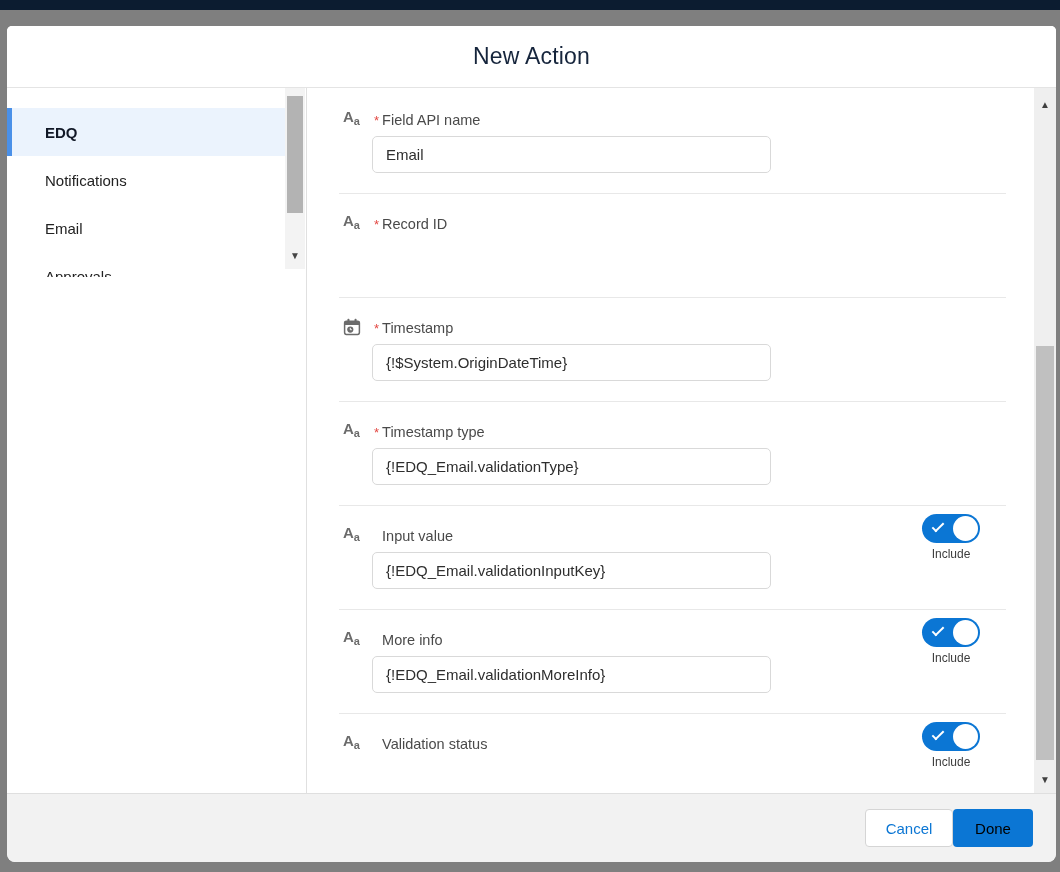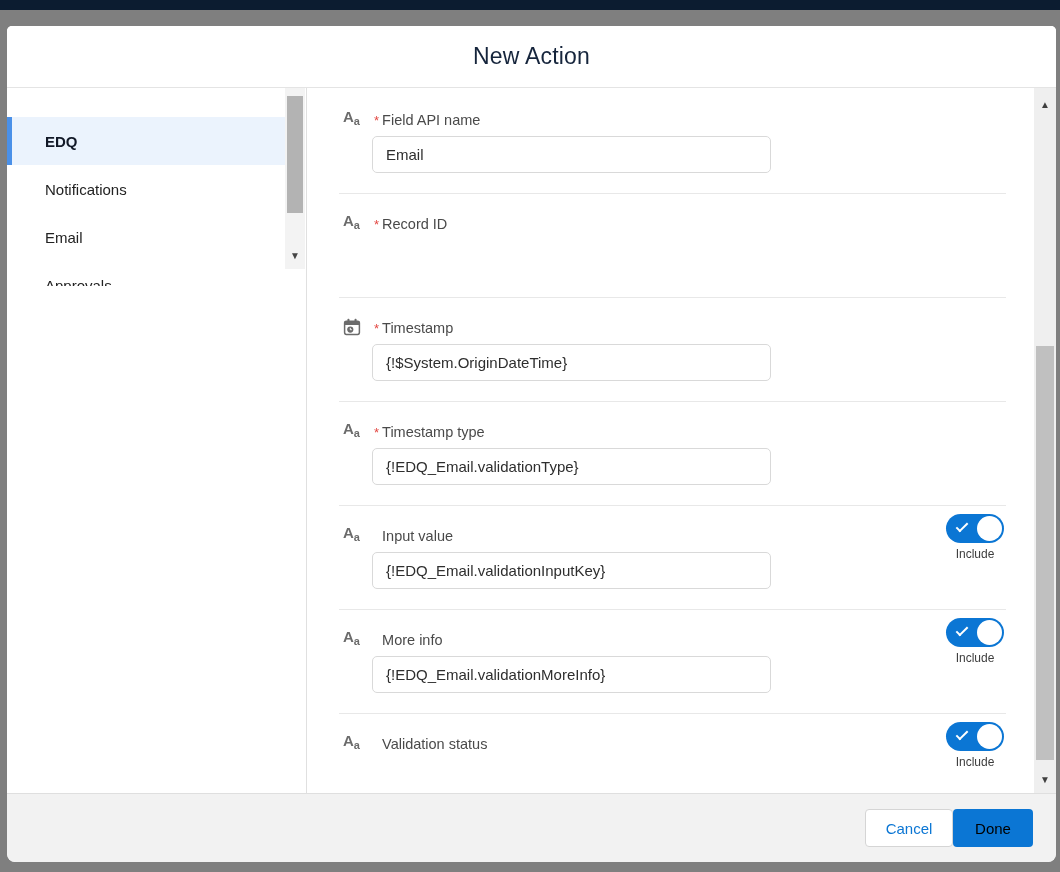--- a/index.html
+++ b/index.html
@@ -15,21 +15,21 @@
   
   .header { height:62px; flex:0 0 62px; display:flex; align-items:center; justify-content:center;
             border-bottom:1px solid #e4e4e4; background:#fff; }
   .title { font-size:23px; font-weight:400; color:#16253c; letter-spacing:.2px; }
 
   
   .body { position:relative; flex:1 1 auto; display:flex; overflow:hidden; }
 
   
   .sidebar { position:relative; width:300px; flex:0 0 300px; background:#fff; border-right:1px solid #e0e0e0; }
-  .side-viewport { position:absolute; left:0; top:17px; width:278px; height:181px; overflow:hidden; padding-top:12px; }
+  .side-viewport { position:absolute; left:0; top:8px; width:278px; height:181px; overflow:hidden; padding-top:12px; }
   .side-item { position:relative; height:48px; display:flex; align-items:center; cursor:pointer; }
   .side-item .accent { position:absolute; left:0; top:0; width:5px; height:100%; background:transparent; }
   .side-item.selected { background:var(--selected-bg,#ebf3fd); }
   .side-item.selected .accent { background:var(--selected-accent,#4a90e8); }
   .side-label { padding-left:38px; font-size:15px; color:#222; }
   .side-item.selected .side-label { font-weight:700; color:#111827; }
 
   .side-scrollbar { position:absolute; left:278px; top:0; width:20px; height:181px; background:#f3f3f3; }
   .side-thumb { position:absolute; left:2px; top:8px; width:16px; height:117px; background:#b3b3b3; }
   .side-down { position:absolute; left:0; bottom:8px; width:20px; text-align:center; font-size:10px; color:#444; line-height:10px; }
@@ -48,21 +48,21 @@
   .aa-sub { font-size:11px; vertical-align:-3px; font-weight:600; }
   .ficon svg { display:block; }
   .req { color:var(--required-red,#e34843); font-size:13px; margin:0 3px 0 9px; line-height:14px; }
   .req.hidden { visibility:hidden; }
   .flabel { font-size:14.5px; color:#4a4a4a; }
 
   .finput { display:block; margin:8px 0 0 29px; width:399px; height:37px; border:1px solid #d9d9d9;
             border-radius:5px; padding:0 13px; font-size:15px; color:#2e2e2e; background:#fff; outline:none;
             font-family:"Liberation Sans","DejaVu Sans",sans-serif; }
 
-  .toggle-wrap { position:absolute; top:8px; right:28px; width:62px; text-align:center; }
+  .toggle-wrap { position:absolute; top:8px; right:52px; width:62px; text-align:center; }
   .toggle { position:relative; width:58px; height:29px; margin:0 auto; background:var(--accent-blue,#0b76d4);
             border-radius:15px; cursor:pointer; }
   .knob { position:absolute; right:2px; top:2px; width:25px; height:25px; background:#fff; border-radius:50%; }
   .check { position:absolute; left:10px; top:9px; width:12px; height:6px;
            border-left:2.5px solid #fff; border-bottom:2.5px solid #fff; transform:rotate(-45deg); }
   .toggle-label { margin-top:4px; font-size:12px; color:#3d3d3d; }
 
   
   .main-scrollbar { position:absolute; right:0; top:0; width:22px; height:100%; background:#efefef; }
   .scroll-arrow { position:absolute; left:0; width:22px; text-align:center; font-size:10px; color:#3f3f3f; line-height:10px; }

